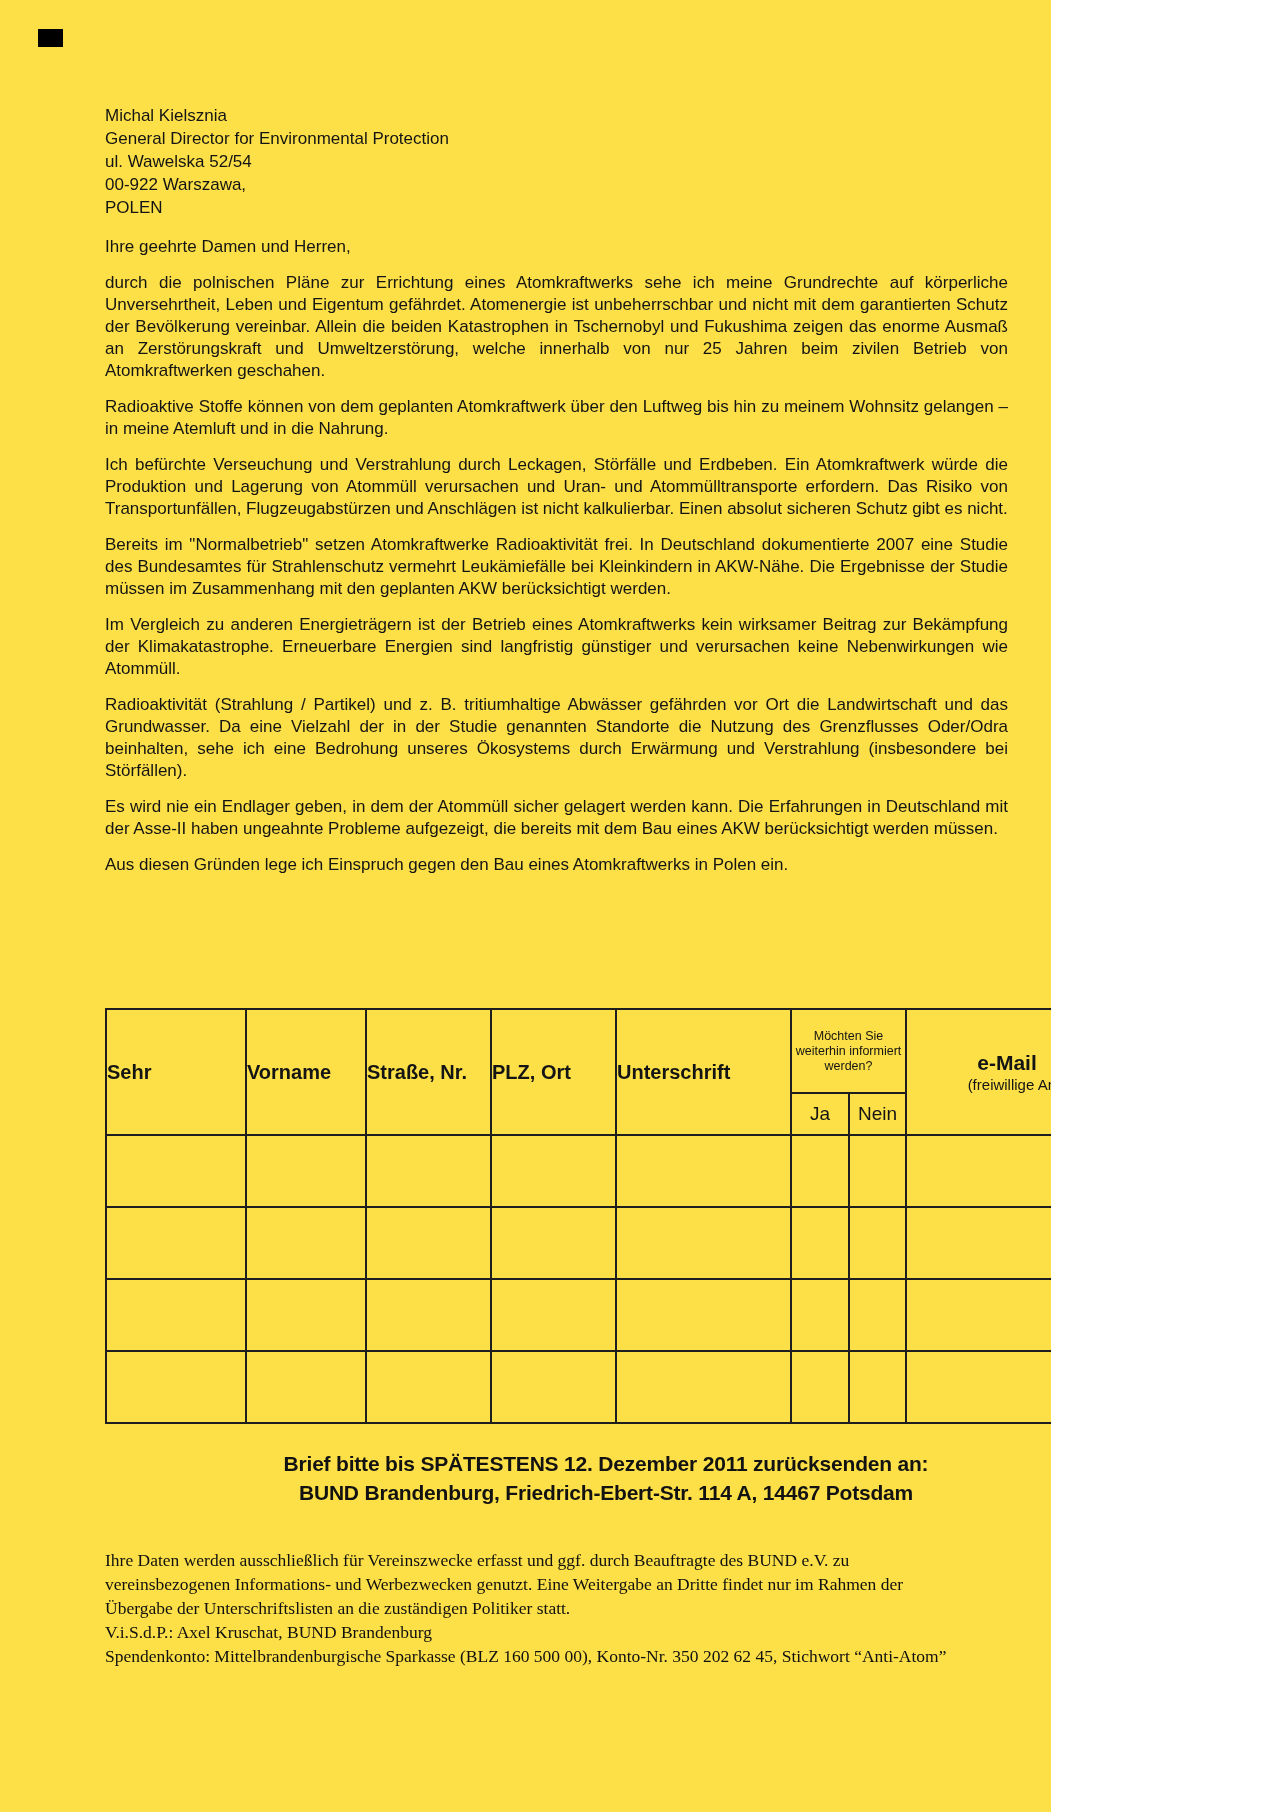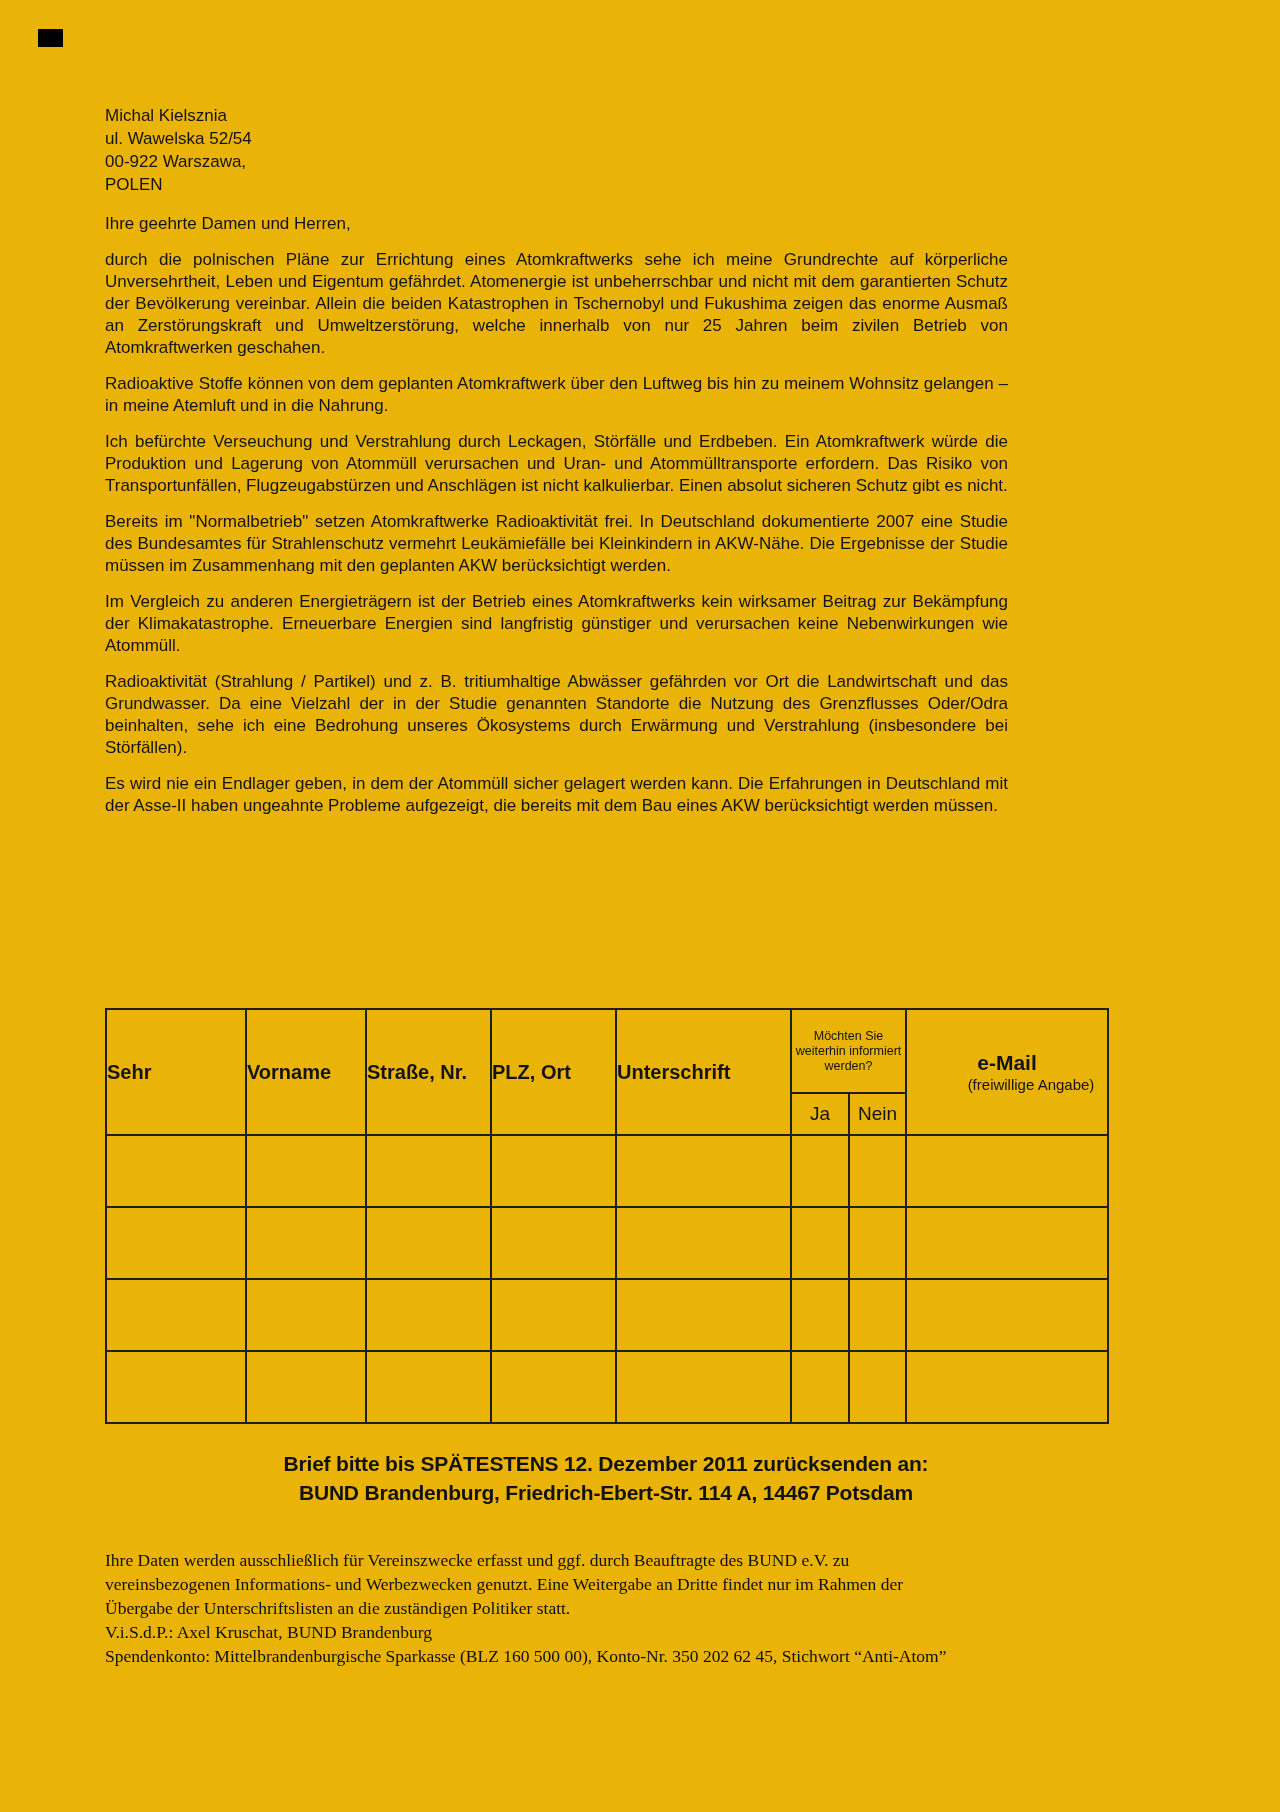--- a/index.html
+++ b/index.html
@@ -1,20 +1,20 @@
 <!DOCTYPE html>
 <html><head>
 <meta charset="utf-8">
 <style>
   html, body { margin: 0; padding: 0; background: #ffffff; }
   .page {
     position: relative;
-    width: 1280px;
+    width: 1051px;
     height: 1812px;
-    background: #eab308;
+    background: #fde047;
     font-family: "Liberation Sans", sans-serif;
     color: #141414;
     overflow: hidden;
   }
   .corner-mark {
     position: absolute;
     left: 38px; top: 29px;
     width: 25px; height: 18px;
     background: #000;
   }
@@ -98,34 +98,36 @@
 </head>
 <body>
 
 <div class="page">
 
   <div class="corner-mark"></div>
 
   <div class="letter">
     <div class="addr">
       <div class="addr-line">Michal Kielsznia</div>
+      <div class="addr-line">General Director for Environmental Protection</div>
       <div class="addr-line">ul. Wawelska 52/54</div>
       <div class="addr-line">00-922 Warszawa,</div>
       <div class="addr-line">POLEN</div>
     </div>
 
     <div class="salutation">Ihre geehrte Damen und Herren,</div>
 
     <p class="par">durch die polnischen Pläne zur Errichtung eines Atomkraftwerks sehe ich meine Grundrechte auf körperliche Unversehrtheit, Leben und Eigentum gefährdet. Atomenergie ist unbeherrschbar und nicht mit dem garantierten Schutz der Bevölkerung vereinbar. Allein die beiden Katastrophen in Tschernobyl und Fukushima zeigen das enorme Ausmaß an Zerstörungskraft und Umweltzerstörung, welche innerhalb von nur 25 Jahren beim zivilen Betrieb von Atomkraftwerken geschahen.</p>
     <p class="par">Radioaktive Stoffe können von dem geplanten Atomkraftwerk über den Luftweg bis hin zu meinem Wohnsitz gelangen – in meine Atemluft und in die Nahrung.</p>
     <p class="par">Ich befürchte Verseuchung und Verstrahlung durch Leckagen, Störfälle und Erdbeben. Ein Atomkraftwerk würde die Produktion und Lagerung von Atommüll verursachen und Uran- und Atommülltransporte erfordern. Das Risiko von Transportunfällen, Flugzeugabstürzen und Anschlägen ist nicht kalkulierbar. Einen absolut sicheren Schutz gibt es nicht.</p>
     <p class="par">Bereits im "Normalbetrieb" setzen Atomkraftwerke Radioaktivität frei. In Deutschland dokumentierte 2007 eine Studie des Bundesamtes für Strahlenschutz vermehrt Leukämiefälle bei Kleinkindern in AKW-Nähe. Die Ergebnisse der Studie müssen im Zusammenhang mit den geplanten AKW berücksichtigt werden.</p>
     <p class="par">Im Vergleich zu anderen Energieträgern ist der Betrieb eines Atomkraftwerks kein wirksamer Beitrag zur Bekämpfung der Klimakatastrophe. Erneuerbare Energien sind langfristig günstiger und verursachen keine Nebenwirkungen wie Atommüll.</p>
     <p class="par">Radioaktivität (Strahlung / Partikel) und z. B. tritiumhaltige Abwässer gefährden vor Ort die Landwirtschaft und das Grundwasser. Da eine Vielzahl der in der Studie genannten Standorte die Nutzung des Grenzflusses Oder/Odra beinhalten, sehe ich eine Bedrohung unseres Ökosystems durch Erwärmung und Verstrahlung (insbesondere bei Störfällen).</p>
     <p class="par">Es wird nie ein Endlager geben, in dem der Atommüll sicher gelagert werden kann. Die Erfahrungen in Deutschland mit der Asse-II haben ungeahnte Probleme aufgezeigt, die bereits mit dem Bau eines AKW berücksichtigt werden müssen.</p>
+    <p class="par">Aus diesen Gründen lege ich Einspruch gegen den Bau eines Atomkraftwerks in Polen ein.</p>
   </div>
 
   <div class="sig-table-wrap">
     <table class="sig">
       <colgroup>
         <col style="width:140px">
           <col style="width:120px">
           <col style="width:125px">
         <col style="width:125px">
           <col style="width:175px">

